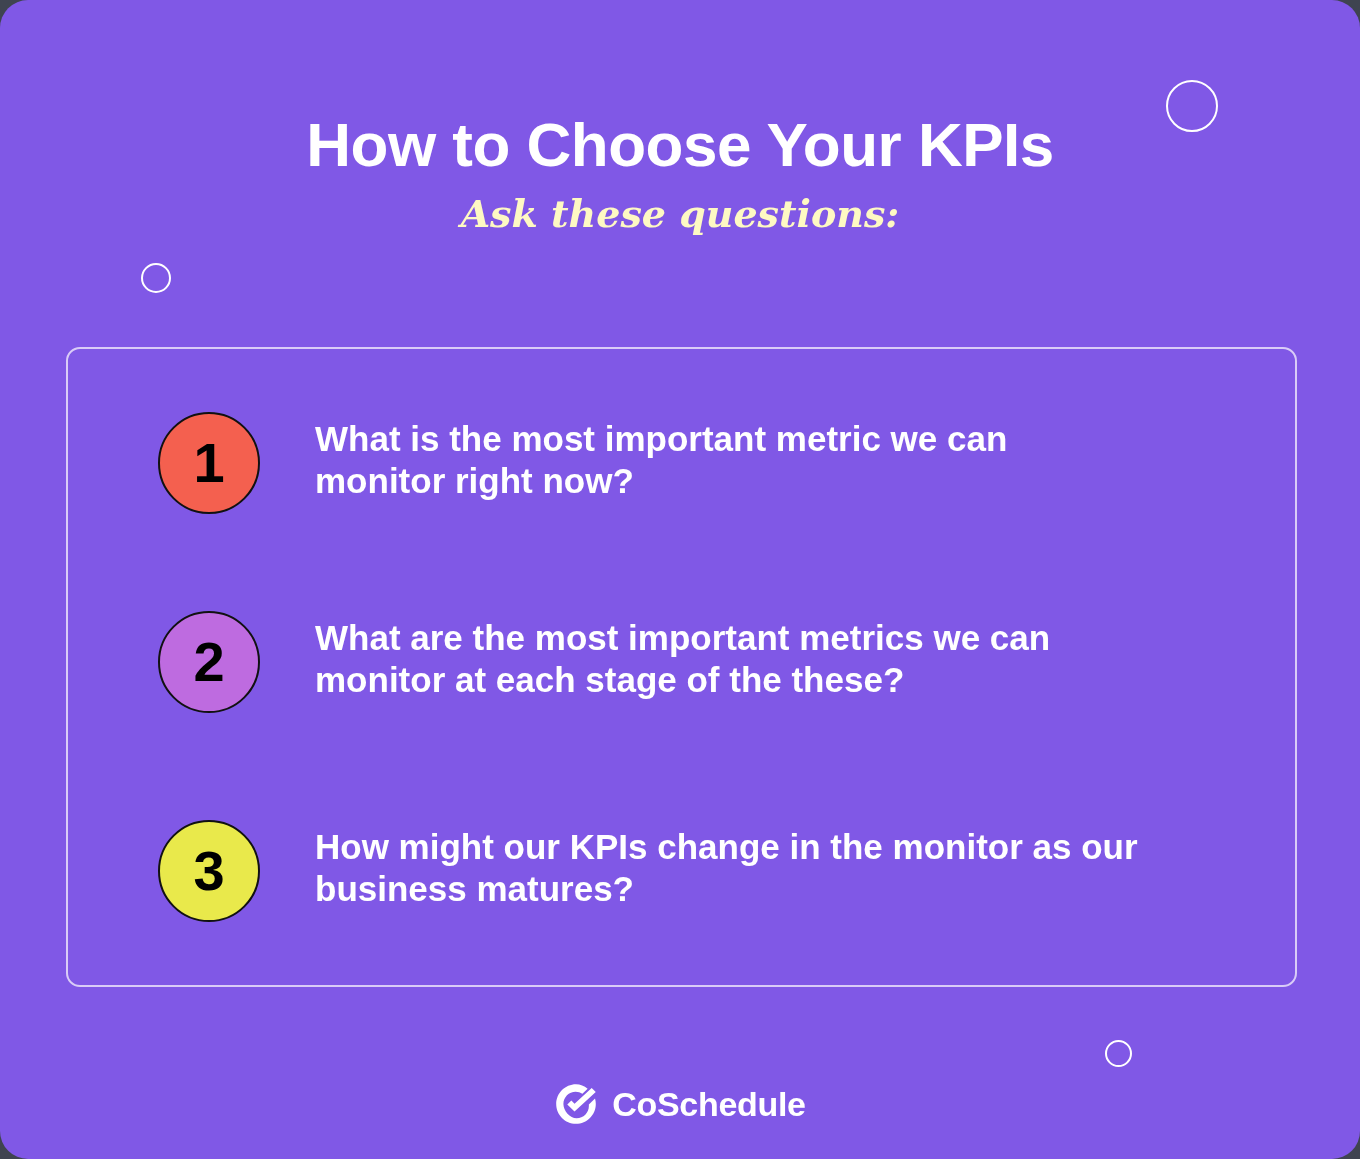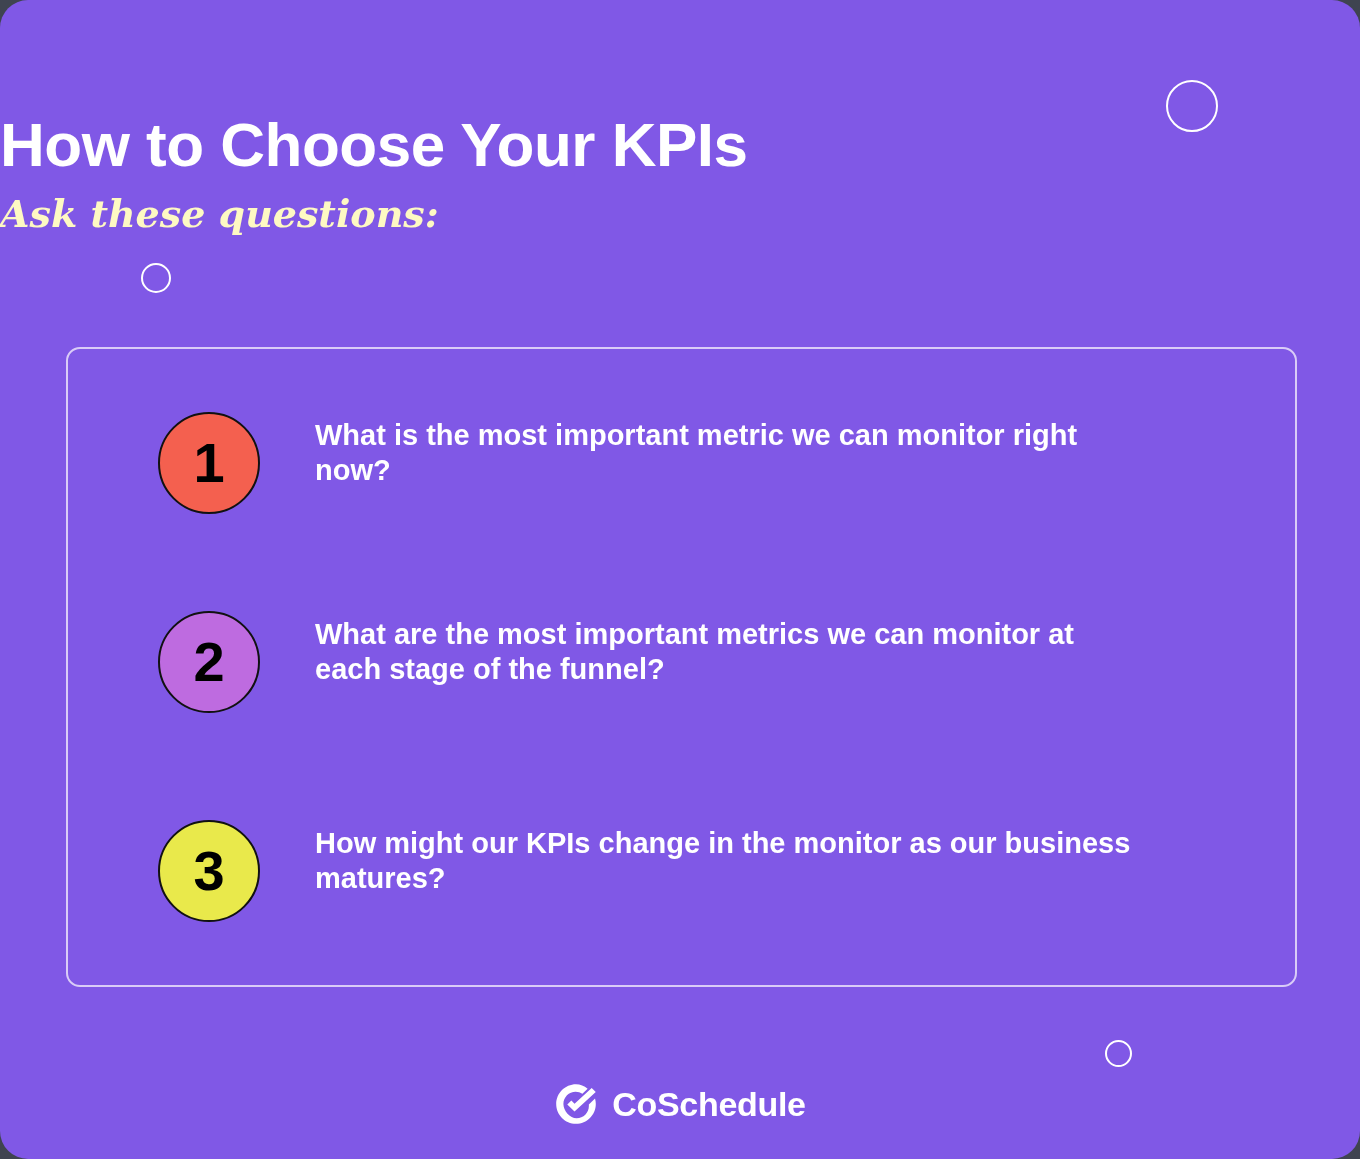--- a/index.html
+++ b/index.html
@@ -33,21 +33,21 @@
   .deco-1 { left: 1166px; top: 80px;  width: 52px;  height: 52px; }
   .deco-2 { left: 141px;  top: 263px; width: 30px;  height: 30px; }
   .deco-3 { left: 1105px; top: 1040px; width: 27px; height: 27px; }
 
   
   .header {
     position: absolute;
     left: 0;
     top: 112px;
     width: 1360px;
-    text-align: left;
+    text-align: center;
   }
   .title {
     margin: 0;
     color: #ffffff;
     font-family: "Liberation Sans", sans-serif;
     font-size: 62px;
     font-weight: bold;
     letter-spacing: -0.5px;
     line-height: 1.05;
   }
@@ -107,21 +107,21 @@
     font-size: 56px;
     font-weight: bold;
     line-height: 1;
   }
 
   .qtext {
     margin-left: 55px;
     margin-top: 6px;
     color: #ffffff;
     font-family: "Liberation Sans", sans-serif;
-    font-size: 29px;
+    font-size: 35px;
     font-weight: 600;
     line-height: 1.2;
     max-width: 830px;
   }
 
   
   .footer {
     position: absolute;
     left: 0;
     top: 1082px;
@@ -166,21 +166,21 @@
         <div class="badge" style="background: rgb(244, 96, 79); border-color: rgb(17, 17, 17); color: rgb(0, 0, 0);">
           <span>1</span>
         </div>
         <div class="qtext">What is the most important metric we can monitor right now?</div>
       </div>
 
       <div class="qrow qrow-1">
         <div class="badge" style="background: rgb(190, 107, 224); border-color: rgb(17, 17, 17); color: rgb(0, 0, 0);">
           <span>2</span>
         </div>
-        <div class="qtext">What are the most important metrics we can monitor at each stage of the funnel?</div>
+        <div class="qtext">What are the most important metrics we can monitor at each stage of the these?</div>
       </div>
 
       <div class="qrow qrow-2">
         <div class="badge" style="background: rgb(233, 233, 75); border-color: rgb(17, 17, 17); color: rgb(0, 0, 0);">
           <span>3</span>
         </div>
         <div class="qtext">How might our KPIs change in the monitor as our business matures?</div>
       </div>
 
     </div>

